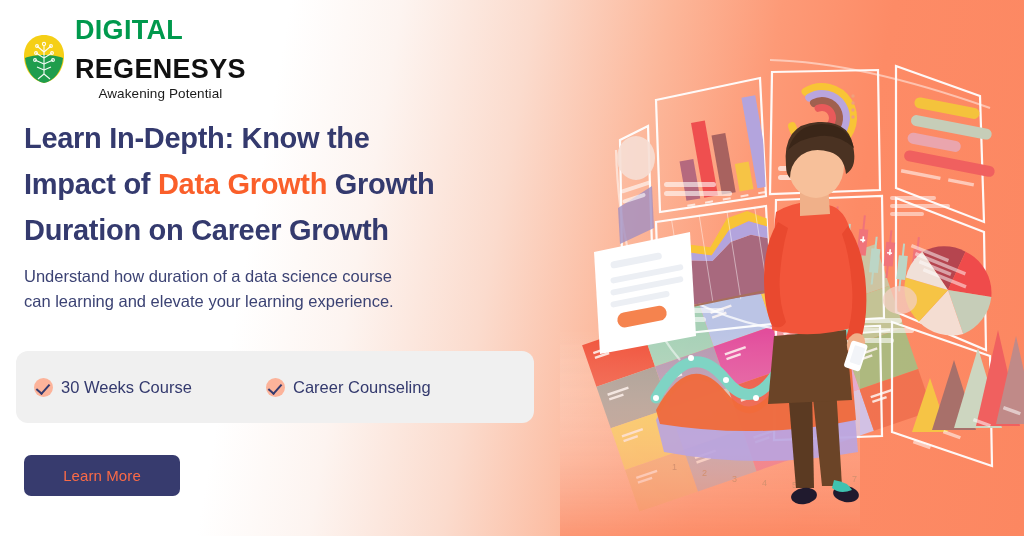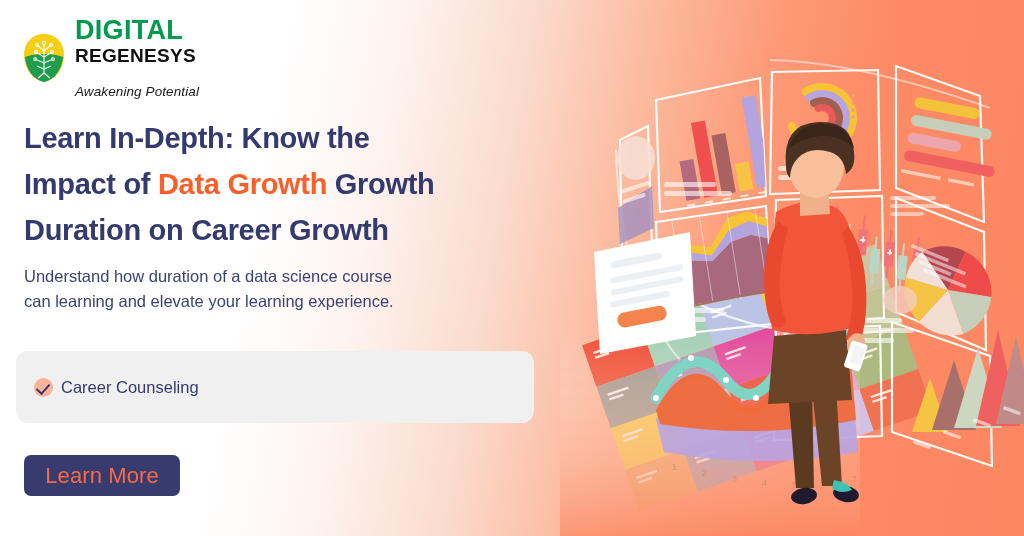--- a/index.html
+++ b/index.html
@@ -17,22 +17,22 @@
   }
 
   
   .left-col { position:absolute; left:0; top:0; width:620px; height:536px; z-index:20; }
 
   
   .logo-wrap { position:absolute; left:22px; top:17px; display:flex; align-items:center; gap:9px;justify-content:center; }
   .logo-mark { width:44px; height:50px; position:relative; flex:none; }
   .logo-text { display:flex; flex-direction:column; line-height:1; }
   .logo-l1 { font-size:27px; font-weight:bold; letter-spacing:.3px; color:#00994d; }
-  .logo-l2 { font-size:19px; font-weight:bold; letter-spacing:.3px; color:#111111; margin-top:2px; }
-  .logo-l3 { font-size:13.5px; color:#1a1a1a; margin-top:20px; letter-spacing:.1px; text-align:center;font-style:italic;}
+  .logo-l2 { font-size:27px; font-weight:bold; letter-spacing:.3px; color:#111111; margin-top:12px; }
+  .logo-l3 { font-size:13.5px; color:#1a1a1a; margin-top:4px; letter-spacing:.1px; text-align:center;}
 
   
   .headline {
     position:absolute; left:24px; top:115px; width:580px;
     font-size:29px; line-height:46px; font-weight:bold;
     color:#343a6e; letter-spacing:-.3px;
   }
   .hl-accent { color:#fa5f2a; }
 
   .subtitle {
@@ -58,21 +58,21 @@
     width:6px; height:11px; border:solid #343a6e;
     border-width:0 2.6px 2.6px 0; transform:rotate(42deg);
   }
   .feature-label { font-size:16.5px; color:#343a6e; white-space:nowrap; }
 
   
   .cta {
     position:absolute; left:24px; top:455px;
     width:156px; height:41px; border:none; cursor:pointer;
     background:#373b6e; border-radius:7px;
-    color:#fa6a46; font-size:22px; font-family:"Liberation Sans", sans-serif;
+    color:#fa6a46; font-size:15px; font-family:"Liberation Sans", sans-serif;
     letter-spacing:.1px;
   }
 
   
   .illus { position:absolute; left:560px; top:0; width:464px; height:536px; z-index:10; }
   .illus svg { display:block; }
 </style>
 </head>
 <body>
 
@@ -469,20 +469,24 @@
     </h1>
 
     <p class="subtitle">
       <span>Understand how duration of a data science course</span><br>
       <span>can learning and elevate your learning experience.</span>
     </p>
 
     <div class="features">
       <div class="feature">
         <span class="check-badge"></span>
+        <span class="feature-label">30 Weeks Course</span>
+      </div>
+      <div class="feature">
+        <span class="check-badge"></span>
         <span class="feature-label">Career Counseling</span>
       </div>
     </div>
 
     <button class="cta">Learn More</button>
 
   </div>
 </div>
 
 </body></html>

